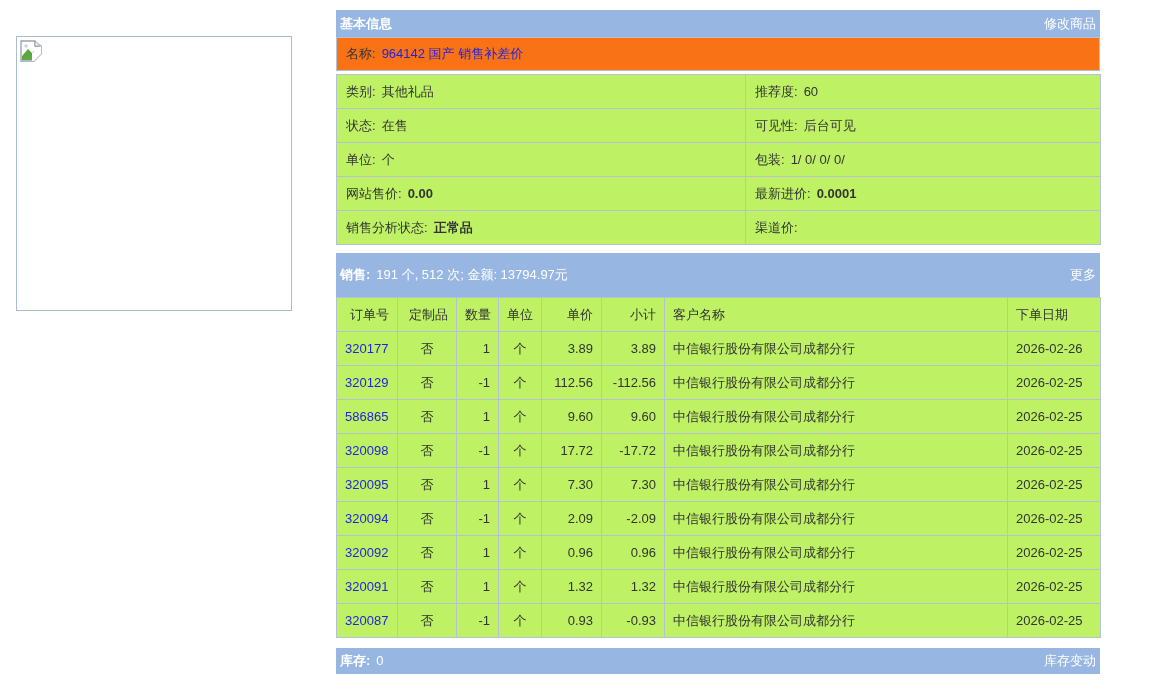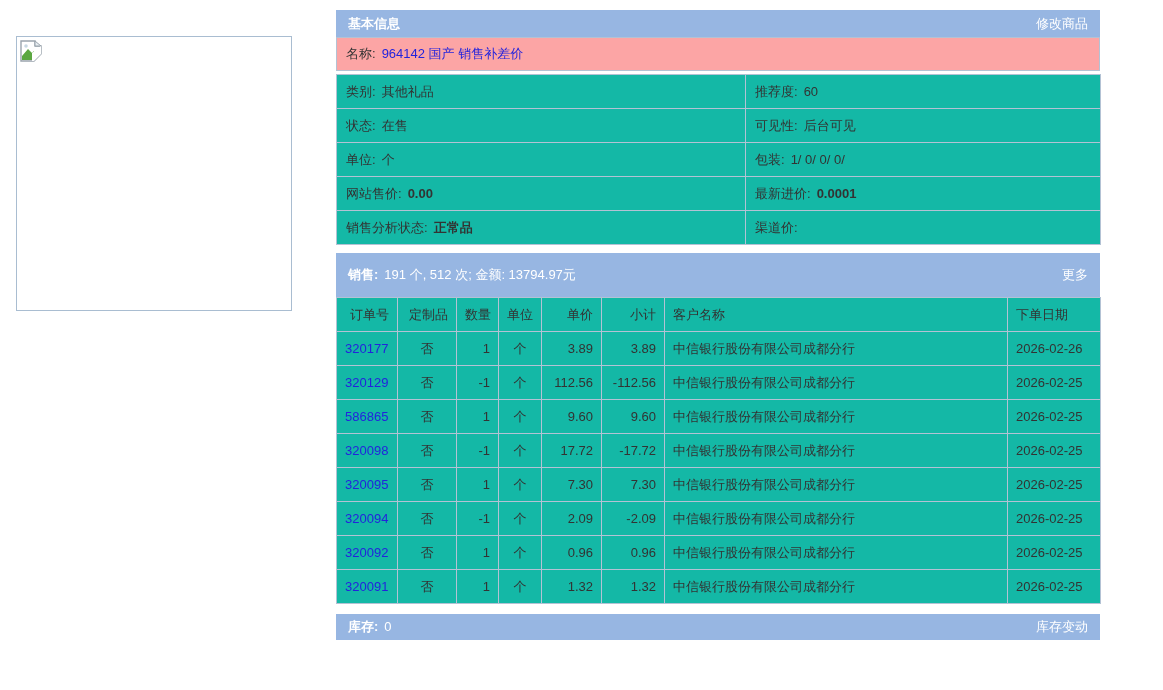--- a/index.html
+++ b/index.html
@@ -25,40 +25,40 @@
   .broken-icon { position: absolute; left: 3px; top: 3px; width: 22px; height: 22px; }
 
   
   .main { position: absolute; left: 336px; top: 10px; width: 764px; }
 
   .bar {
     background: #97b6e2;
     color: #ffffff;
     height: 27px;
     line-height: 27px;
-    padding: 0 12px;
+    padding: 0 4px;
     display: flex;
     justify-content: space-between;
     align-items: center;
   }
   .bar .bar-title { font-weight: bold; }
   .bar .bar-link { color: #ffffff; text-decoration: none; cursor: pointer; }
   .bar .bar-value { font-weight: normal; margin-left: 6px; }
 
   .name-row {
     border: 1px solid #b3c2d4;
     height: 34px;
     line-height: 32px;
     padding: 0 9px;
     margin-bottom: 3px;
-    background: #fca5a5;
+    background: #f97316;
   }
   .name-row .lbl { margin-right: 6px; }
 
-  table { border-collapse: collapse; table-layout: fixed; width: 764px; background: #14b8a6; }
+  table { border-collapse: collapse; table-layout: fixed; width: 764px; background: #bef264; }
   .info-table td {
     border: 1px solid #b3c2d4;
     height: 34px;
     padding: 0 9px;
     vertical-align: middle;
     overflow: hidden; white-space: nowrap;
   }
   .info-table .lbl { margin-right: 6px; }
 
   .sales-bar { margin-top: 8px; height: 44px; line-height: 28px; }
@@ -233,20 +233,30 @@
         <tr>
     <td class="al"><a class="link">320091</a></td>
     <td class="ac">否</td>
     <td class="ar">1</td>
     <td class="ac">个</td>
     <td class="ar">1.32</td>
     <td class="ar">1.32</td>
     <td class="al">中信银行股份有限公司成都分行</td>
     <td class="al">2026-02-25</td>
   </tr>
+        <tr>
+    <td class="al"><a class="link">320087</a></td>
+    <td class="ac">否</td>
+    <td class="ar">-1</td>
+    <td class="ac">个</td>
+    <td class="ar">0.93</td>
+    <td class="ar">-0.93</td>
+    <td class="al">中信银行股份有限公司成都分行</td>
+    <td class="al">2026-02-25</td>
+  </tr>
       </tbody>
   </table>
 
   <div class="bar stock-bar">
     <span><span class="bar-title">库存:</span><span class="bar-value">0</span></span>
     <a class="bar-link">库存变动</a>
   </div>
 
 </div>
 

